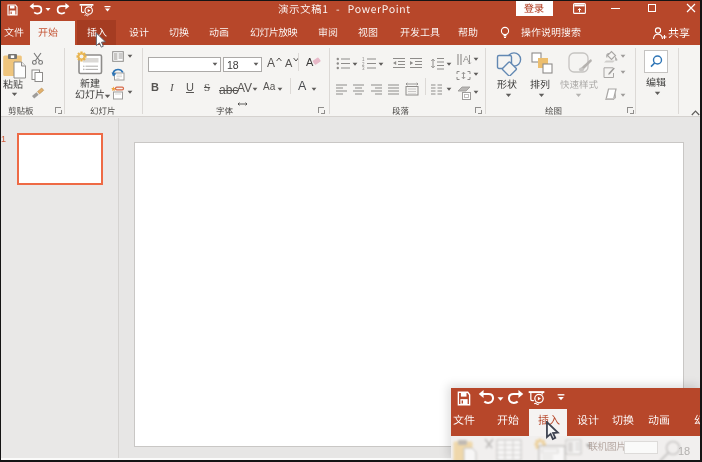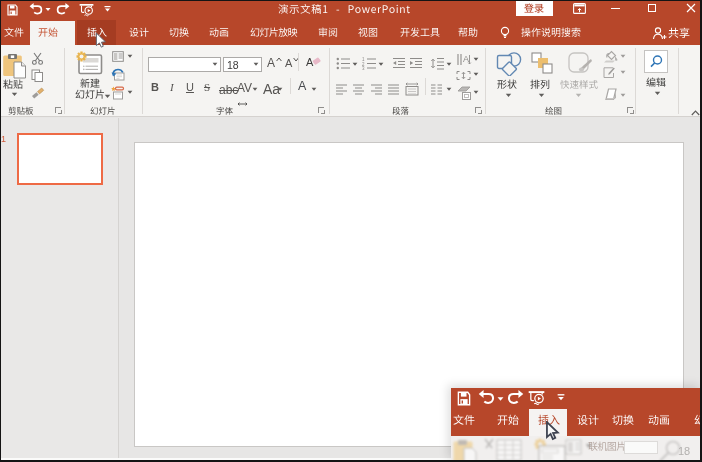--- a/index.html
+++ b/index.html
@@ -257,21 +257,21 @@
     <div class="abs" style="left:170px;top:36px;font-size:11px;font-style:italic;font-family:'Liberation Serif',serif;color:#565452">I</div>
     <div class="abs" style="left:186px;top:36px;font-size:11px;text-decoration:underline;color:#565452">U</div>
     <div class="abs" style="left:204px;top:36px;font-size:11px;text-decoration:line-through;font-family:'Liberation Serif',serif;color:#565452">S</div>
     <div class="abs" style="left:219px;top:38px;font-size:12px;text-decoration:line-through;color:#565452">abc</div>
     <div class="abs" style="left:237px;top:36px;font-size:12px;color:#565452">AV<br><svg width="11" height="4" viewBox="0 0 11 4" style="margin-top:-3px">
         <path d="M1 2 h9 M1 2 l1.5-1.4 M1 2 l1.5 1.4 M10 2 l-1.5-1.4 M10 2 l-1.5 1.4" stroke="#3b3a39" stroke-width="0.8"></path>
       </svg></div>
     <svg class="abs" style="left:252px;top:42px" width="6" height="5" viewBox="0 0 6 5">
       <path d="M0.6 0.8 L3 3.8 L5.4 0.8 Z" fill="#5f5d5b"></path>
     </svg>
-    <div class="abs" style="left:263px;top:36px;font-size:14px;color:#565452">Aa</div>
+    <div class="abs" style="left:263px;top:36px;font-size:10px;color:#565452">Aa</div>
     <svg class="abs" style="left:277px;top:42px" width="6" height="5" viewBox="0 0 6 5">
       <path d="M0.6 0.8 L3 3.8 L5.4 0.8 Z" fill="#5f5d5b"></path>
     </svg>
     <div class="abs" style="left:290px;top:33px;width:1px;height:16px;background:#dcd9d6"></div>
     <div class="abs" style="left:298px;top:34px;font-size:12.5px;color:#4a4c50">A</div>
     <svg class="abs" style="left:311px;top:42px" width="6" height="5" viewBox="0 0 6 5">
       <path d="M0.6 0.8 L3 3.8 L5.4 0.8 Z" fill="#5f5d5b"></path>
     </svg>
     <svg class="abs" width="1" height="1" style="overflow:visible;left:215.5px;top:68.8px;">
       <path transform="scale(0.008500,-0.008500)" fill="#474543" d="M233 551H713V480H233ZM69 300H930V228H69ZM460 363H539V12Q539 -21 529.0 -39.0Q519 -57 492 -67Q466 -75 424.5 -77.0Q383 -79 319 -79Q317 -68 311.5 -54.5Q306 -41 299.5 -27.5Q293 -14 287 -4Q321 -5 351.5 -5.5Q382 -6 405.0 -6.0Q428 -6 437 -6Q450 -5 455.0 -0.5Q460 4 460 14ZM691 551H711L728 555L779 516Q743 480 697.5 443.0Q652 406 602.0 374.0Q552 342 502 318Q495 328 482.5 341.5Q470 355 460 363Q503 384 546.5 413.0Q590 442 628.0 474.5Q666 507 691 535ZM80 736H920V529H843V664H154V529H80ZM423 824 497 847Q519 820 538.5 785.5Q558 751 567 725L490 697Q482 724 463.5 759.5Q445 795 423 824ZM1251.0 836 1321.0 816Q1293.0 731 1254.0 648.5Q1215.0 566 1169.5 493.0Q1124.0 420 1074.0 363Q1071.0 372 1063.0 386.0Q1055.0 400 1046.5 414.5Q1038.0 429 1030.0 437Q1075.0 486 1116.0 550.5Q1157.0 615 1191.5 688.0Q1226.0 761 1251.0 836ZM1160.0 579 1230.0 650 1232.0 649V-78H1160.0ZM1581.0 837H1654.0V-74H1581.0ZM1298.0 638H1954.0V566H1298.0ZM1416.0 175H1815.0V106H1416.0ZM1690.0 601Q1719.0 512 1763.0 424.5Q1807.0 337 1861.0 263.5Q1915.0 190 1973.0 143Q1960.0 133 1943.5 116.0Q1927.0 99 1916.0 84Q1858.0 138 1804.5 217.5Q1751.0 297 1707.0 391.5Q1663.0 486 1633.0 584ZM1549.0 605 1605.0 589Q1574.0 488 1528.5 392.5Q1483.0 297 1428.0 216.5Q1373.0 136 1313.0 81Q1307.0 90 1297.5 101.0Q1288.0 112 1278.0 122.0Q1268.0 132 1259.0 138Q1318.0 185 1373.0 260.0Q1428.0 335 1474.0 424.5Q1520.0 514 1549.0 605Z"></path>

